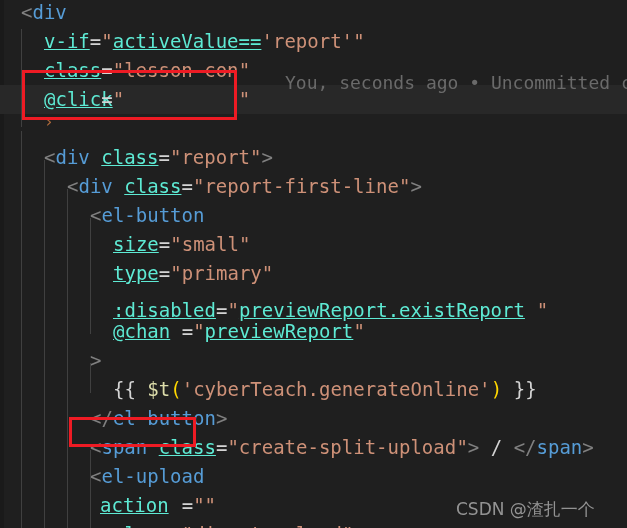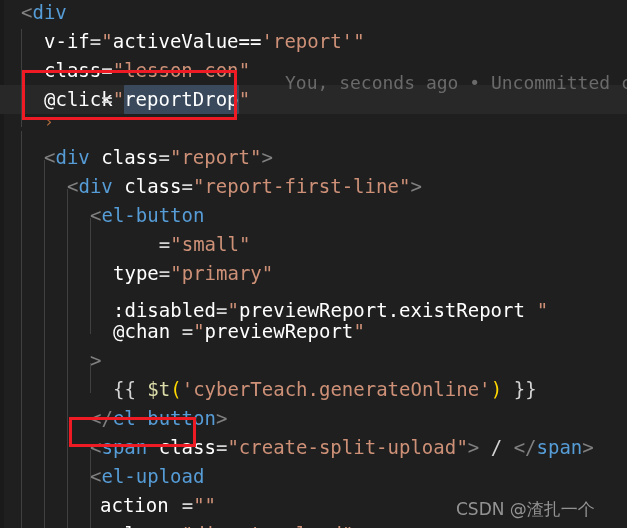--- a/index.html
+++ b/index.html
@@ -51,21 +51,21 @@
   
   .iguide {
     position: absolute;
     width: 1px;
     background: #404040;
     z-index: 3;
   }
   
   .t-punct   { color: #808080; }
   .t-tagname { color: #569cd6; }
-  .t-attr    { color: #ffffff; }
+  .t-attr    { color: #5eead4; text-decoration: underline; }
   .t-eq      { color: #d4d4d4; }
   .t-quote   { color: #ce9178; }
   .t-str     { color: #ce9178; }
   .t-func    { color: #dcdcaa; }
   .t-bracket { color: #ffd700; }
   .t-white   { color: #d4d4d4; }
   .t-slash   { color: #d4d4d4; }
 
   .sel {
     background: #3a4a5c;
@@ -122,26 +122,26 @@
   <div class="iguide" style="left:44px; top:160px; height:368px;"></div>
   <div class="iguide" style="left:67px; top:189px; height:339px;"></div>
   <div class="iguide" style="left:90px; top:218px; height:116px;"></div>
   <div class="iguide" style="left:90px; top:363px; height:30px;"></div>
   <div class="iguide" style="left:90px; top:450px; height:78px;"></div>
 
   <div class="editor">
       <div class="line" style="top: -2px;"><span class="txt t-punct" style="left: 21px;">&lt;</span><span class="txt t-tagname" style="left: 32.45px;">div</span></div>
       <div class="line" style="top: 27px;"><span class="txt t-attr" style="left: 44px;">v-if</span><span class="txt t-eq" style="left: 89.8px;">=</span><span class="txt t-quote" style="left: 101.25px;">"</span><span class="txt t-attr" style="left: 112.7px;">activeValue==</span><span class="txt t-str" style="left: 261.55px;">'report'</span><span class="txt t-quote" style="left: 353.15px;">"</span></div>
       <div class="line" style="top: 56px;"><span class="txt t-attr" style="left: 44px;">class</span><span class="txt t-eq" style="left: 101.25px;">=</span><span class="txt t-quote" style="left: 112.7px;">"</span><span class="txt t-str" style="left: 124.15px;">lesson-con</span><span class="txt t-quote" style="left: 238.65px;">"</span></div>
-      <div class="line active" style="top: 85px;"><span class="txt t-attr" style="left: 44px;">@click</span><span class="txt t-eq" style="left: 101.25px;">=</span><span class="txt t-quote" style="left: 112.7px;">"</span><span class="txt t-attr sel" style="left: 124.15px;">reportDrop</span><span class="txt t-quote" style="left: 238.65px;">"</span></div>
+      <div class="line active" style="top: 85px;"><span class="txt t-attr" style="left: 44px;">@click</span><span class="txt t-eq" style="left: 101.25px;">=</span><span class="txt t-quote" style="left: 112.7px;">"</span><span class="txt t-quote" style="left: 238.65px;">"</span></div>
       <div class="line" style="top: 114px;"></div>
       <div class="line" style="top: 143px;"><span class="txt t-punct" style="left: 44px;">&lt;</span><span class="txt t-tagname" style="left: 55.45px;">div</span><span class="txt t-white" style="left: 89.8px;"> </span><span class="txt t-attr" style="left: 101.25px;">class</span><span class="txt t-eq" style="left: 158.5px;">=</span><span class="txt t-quote" style="left: 169.95px;">"</span><span class="txt t-str" style="left: 181.4px;">report</span><span class="txt t-quote" style="left: 250.1px;">"</span><span class="txt t-punct" style="left: 261.55px;">&gt;</span></div>
       <div class="line" style="top: 172px;"><span class="txt t-punct" style="left: 67px;">&lt;</span><span class="txt t-tagname" style="left: 78.45px;">div</span><span class="txt t-white" style="left: 112.8px;"> </span><span class="txt t-attr" style="left: 124.25px;">class</span><span class="txt t-eq" style="left: 181.5px;">=</span><span class="txt t-quote" style="left: 192.95px;">"</span><span class="txt t-str" style="left: 204.4px;">report-first-line</span><span class="txt t-quote" style="left: 399.05px;">"</span><span class="txt t-punct" style="left: 410.5px;">&gt;</span></div>
       <div class="line" style="top: 201px;"><span class="txt t-punct" style="left: 90px;">&lt;</span><span class="txt t-tagname" style="left: 101.45px;">el-button</span></div>
-      <div class="line" style="top: 230px;"><span class="txt t-eq" style="left: 158.8px;">=</span><span class="txt t-quote" style="left: 170.25px;">"</span><span class="txt t-str" style="left: 181.7px; text-align: right;">small</span><span class="txt t-quote" style="left: 238.95px;">"</span></div>
+      <div class="line" style="top: 230px;"><span class="txt t-attr" style="left: 113px;">size</span><span class="txt t-eq" style="left: 158.8px;">=</span><span class="txt t-quote" style="left: 170.25px;">"</span><span class="txt t-str" style="left: 181.7px; text-align: right;">small</span><span class="txt t-quote" style="left: 238.95px;">"</span></div>
       <div class="line" style="top: 259px;"><span class="txt t-attr" style="left: 113px;">type</span><span class="txt t-eq" style="left: 158.8px;">=</span><span class="txt t-quote" style="left: 170.25px;">"</span><span class="txt t-str" style="left: 181.7px;">primary</span><span class="txt t-quote" style="left: 261.85px;">"</span></div>
       <div class="line" style="top: 296px;"><span class="txt t-attr" style="left: 113px;">:disabled</span><span class="txt t-eq" style="left: 216.05px;">=</span><span class="txt t-quote" style="left: 227.5px;">"</span><span class="txt t-attr" style="left: 238.95px;">previewReport.existReport</span><span class="txt t-quote" style="left: 536.65px;">"</span></div>
       <div class="line" style="top: 317px;"><span class="txt t-attr" style="left: 113px;">@chan</span><span class="txt t-eq" style="left: 181.7px;">=</span><span class="txt t-quote" style="left: 193.15px;">"</span><span class="txt t-attr" style="left: 204.6px;">previewReport</span><span class="txt t-quote" style="left: 353.45px;">"</span></div>
       <div class="line" style="top: 346px;"><span class="txt t-punct" style="left: 90px;">&gt;</span></div>
       <div class="line" style="top: 375px;"><span class="txt t-white" style="left: 113px;">{{</span><span class="txt t-white" style="left: 135.9px;"> </span><span class="txt t-func" style="left: 147.35px;">$t</span><span class="txt t-bracket" style="left: 170.25px;">(</span><span class="txt t-str" style="left: 181.7px;">'cyberTeach.generateOnline'</span><span class="txt t-bracket" style="left: 490.85px;">)</span><span class="txt t-white" style="left: 502.3px;"> </span><span class="txt t-white" style="left: 513.75px;">}}</span></div>
       <div class="line" style="top: 404px;"><span class="txt t-punct" style="left: 90px;">&lt;/</span><span class="txt t-tagname" style="left: 112.9px;">el-button</span><span class="txt t-punct" style="left: 215.95px;">&gt;</span></div>
       <div class="line" style="top: 433px;"><span class="txt t-punct" style="left: 90px;">&lt;</span><span class="txt t-tagname" style="left: 101.45px;">span</span><span class="txt t-white" style="left: 147.25px;"> </span><span class="txt t-attr" style="left: 158.7px;">class</span><span class="txt t-eq" style="left: 215.95px;">=</span><span class="txt t-quote" style="left: 227.4px;">"</span><span class="txt t-str" style="left: 238.85px;">create-split-upload</span><span class="txt t-quote" style="left: 456.4px;">"</span><span class="txt t-punct" style="left: 467.85px;">&gt;</span><span class="txt t-white" style="left: 479.3px;"> </span><span class="txt t-slash" style="left: 490.75px;">/</span><span class="txt t-white" style="left: 502.2px;"> </span><span class="txt t-punct" style="left: 513.65px;">&lt;/</span><span class="txt t-tagname" style="left: 536.55px;">span</span><span class="txt t-punct" style="left: 582.35px;">&gt;</span></div>
       <div class="line" style="top: 462px;"><span class="txt t-punct" style="left: 90px;">&lt;</span><span class="txt t-tagname" style="left: 101.45px;">el-upload</span></div>
       <div class="line" style="top: 491px;"><span class="txt t-attr" style="left: 100px;">action</span><span class="txt t-eq" style="left: 181.7px;">=</span><span class="txt t-quote" style="left: 193.15px;">""</span></div>
       <div class="line" style="top: 520px;"><span class="txt t-attr" style="left: 113px;">class</span><span class="txt t-eq" style="left: 170.25px;">=</span><span class="txt t-quote" style="left: 181.7px;">"</span><span class="txt t-str" style="left: 193.15px;">direct-upload</span><span class="txt t-quote" style="left: 342px;">"</span></div>

